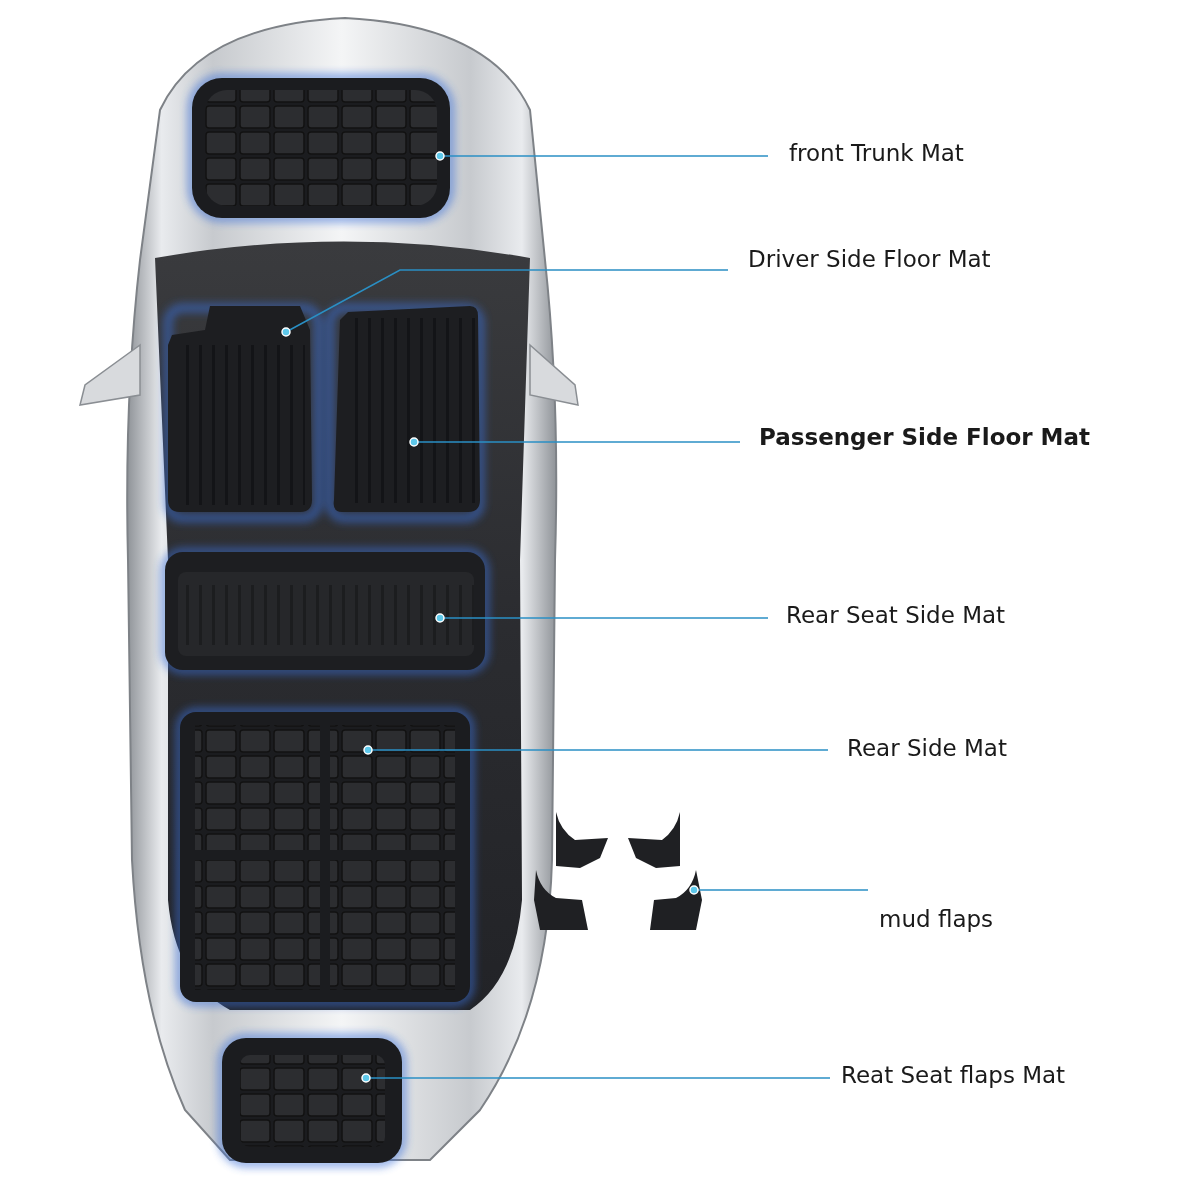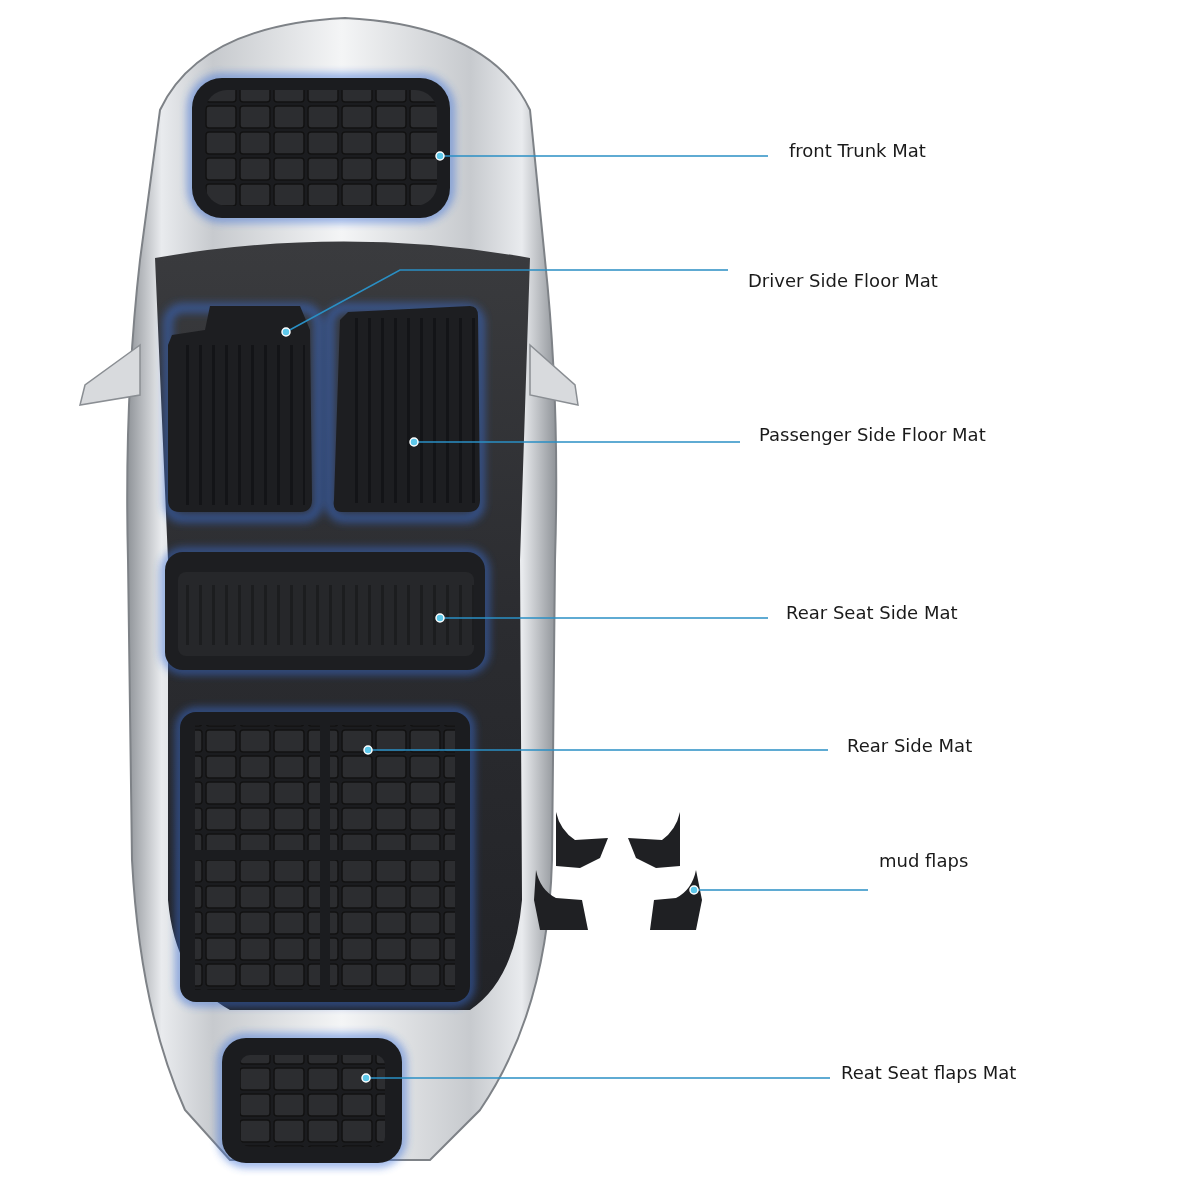--- a/index.html
+++ b/index.html
@@ -1,19 +1,19 @@
 <!DOCTYPE html>
 <html><head>
 <meta charset="utf-8">
 <style>
   html, body { margin:0; padding:0; background:#ffffff; }
   body { width:1200px; height:1200px; position:relative; overflow:hidden; font-family:"Liberation Sans", sans-serif; }
   .stage { position:absolute; left:0; top:0; width:1200px; height:1200px; }
   svg.art { position:absolute; left:0; top:0; }
-  .label { position:absolute; font-family:"DejaVu Sans", sans-serif; font-size:18px; color:#1a1a1a; white-space:nowrap; line-height:1; }
+  .label { position:absolute; font-family:"DejaVu Sans", sans-serif; font-size:23px; color:#1a1a1a; white-space:nowrap; line-height:1; }
 </style>
 </head>
 <body>
 
 <div class="stage">
   <svg class="art" width="1200" height="1200" viewBox="0 0 1200 1200">
     <defs>
       <linearGradient id="body" x1="0" x2="1" y1="0" y2="0">
         <stop offset="0" stop-color="#8f9398"></stop>
         <stop offset="0.08" stop-color="#e9ebee"></stop>
@@ -112,19 +112,19 @@
       <circle cx="286" cy="332" r="4"></circle>
       <circle cx="414" cy="442" r="4"></circle>
       <circle cx="440" cy="618" r="4"></circle>
       <circle cx="368" cy="750" r="4"></circle>
       <circle cx="694" cy="890" r="4"></circle>
       <circle cx="366" cy="1078" r="4"></circle>
     </g>
   </svg>
 
   <div class="label" style="left:789px;top:142px;">front Trunk Mat</div>
-  <div class="label" style="left:748px;top:272px;text-align:center;">Driver Side Floor Mat</div>
-  <div class="label" style="left:759px;top:426px;">Passenger Side Floor Mat</div>
+  <div class="label" style="left:748px;top:248px;text-align:center;">Driver Side Floor Mat</div>
+  <div class="label" style="left:759px;top:426px;font-weight:bold;">Passenger Side Floor Mat</div>
   <div class="label" style="left:786px;top:604px;">Rear Seat Side Mat</div>
   <div class="label" style="left:847px;top:737px;">Rear Side Mat</div>
-  <div class="label" style="left:879px;top:852px;">mud flaps</div>
+  <div class="label" style="left:879px;top:908px;">mud flaps</div>
   <div class="label" style="left:841px;top:1064px;">Reat Seat flaps Mat</div>
 </div>
 
 </body></html>

